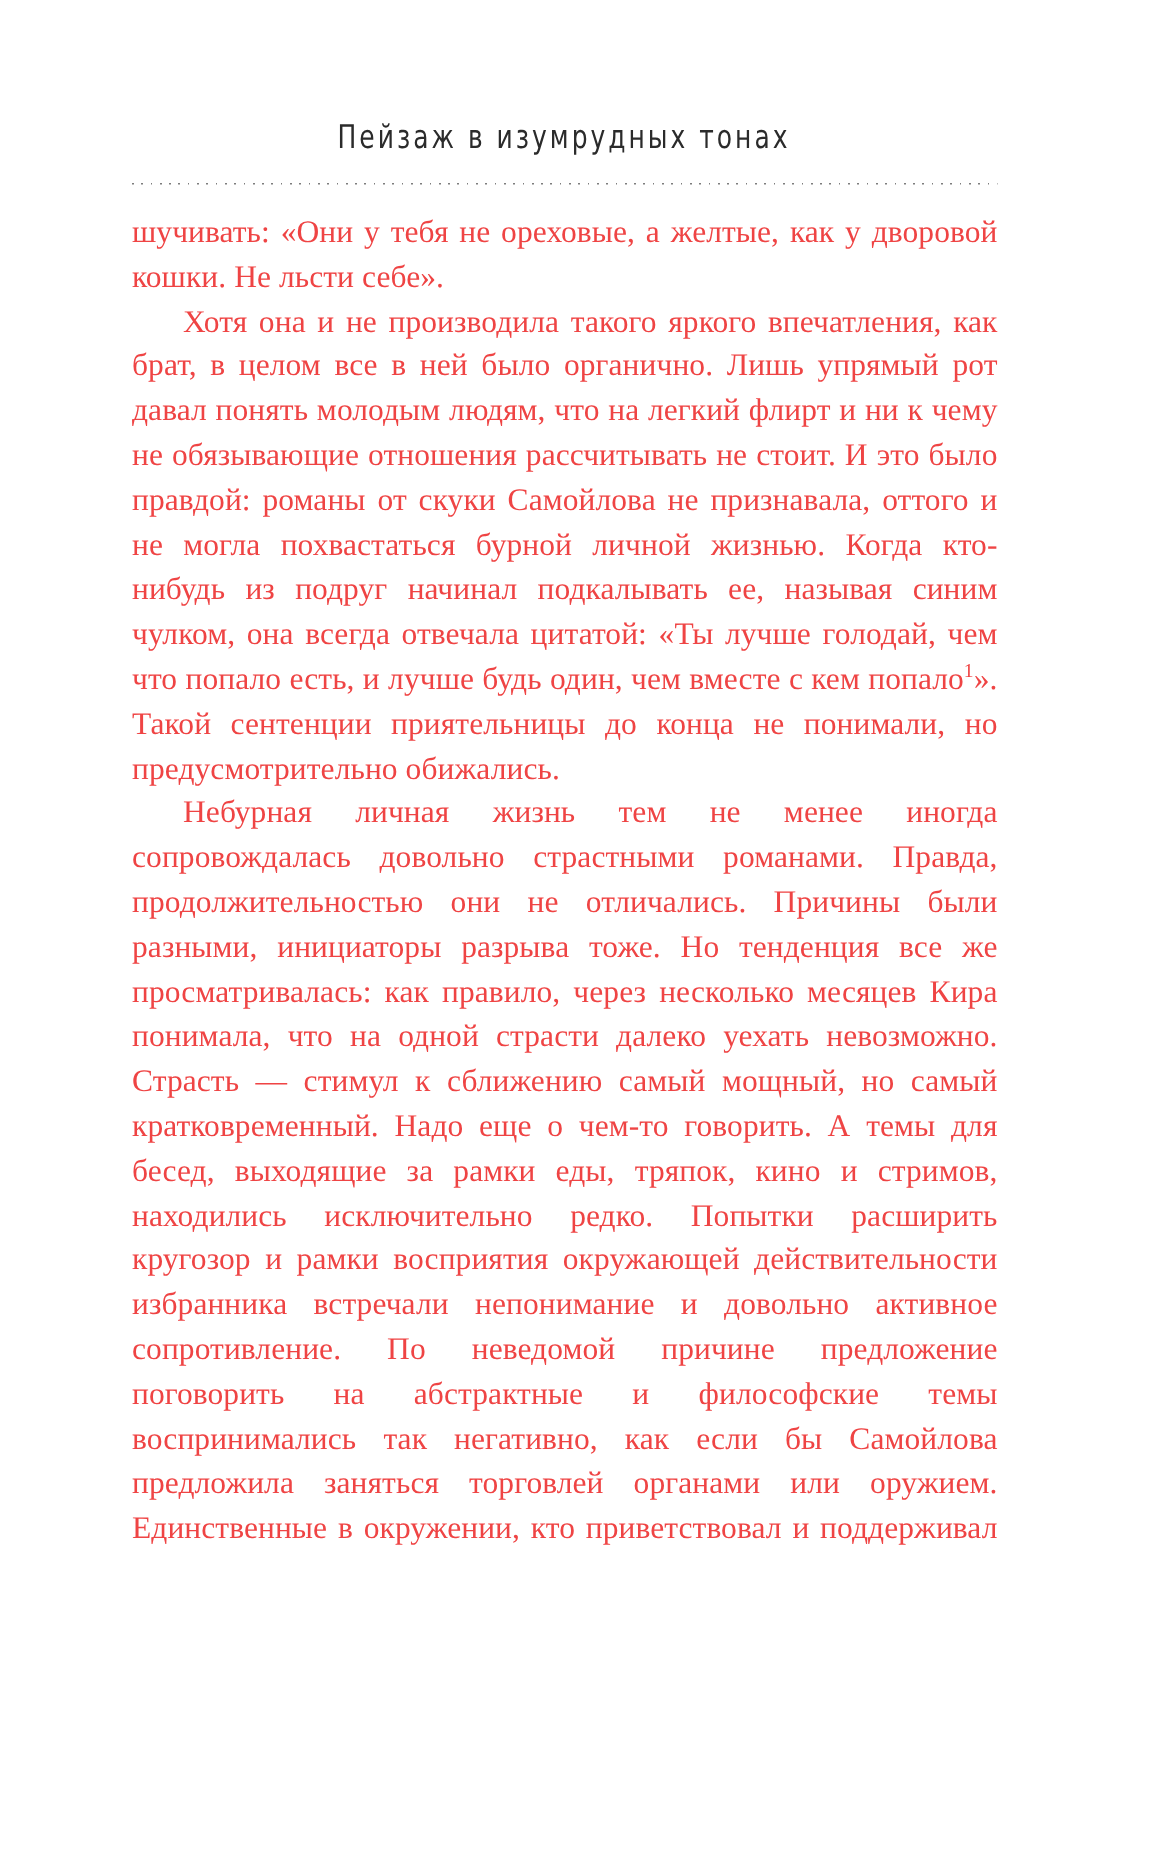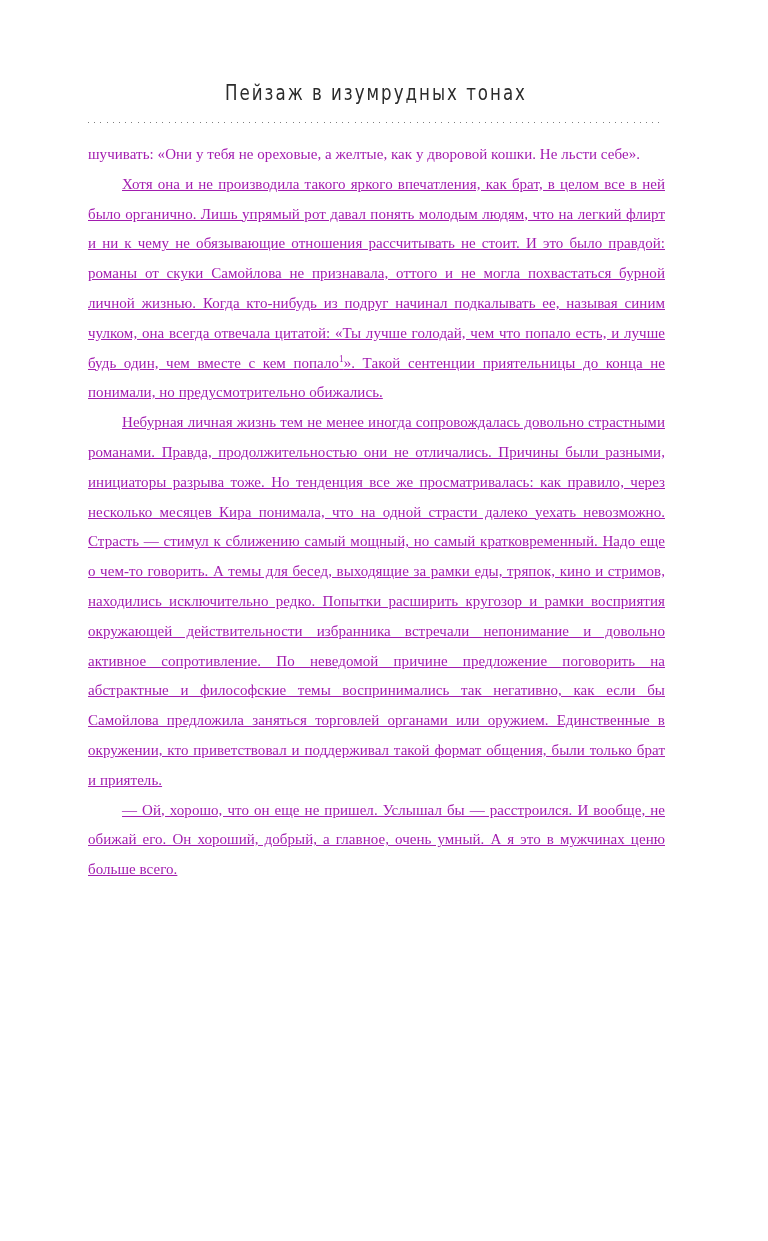--- a/index.html
+++ b/index.html
@@ -57,32 +57,31 @@
   
   .text-column {
     position: absolute;
     left: 88px;
     top: 140px;
     width: 577px;
   }
 
   .para {
     margin: 0;
-    font-size: 15px;
+    font-size: 21px;
     line-height: 29.8px;
     text-align: justify;
     text-justify: inter-word;
     hyphens: manual;
-    color: #a21caf;
+    color: #ef4444;
     letter-spacing: 0.05px;
   }
 
   .para.indent {
     text-indent: 34px;
-    text-decoration: underline;
   }
 
   .fn-ref {
     font-size: 0.62em;
     vertical-align: super;
     line-height: 0;
   }
 
   
   .footnote-block {

